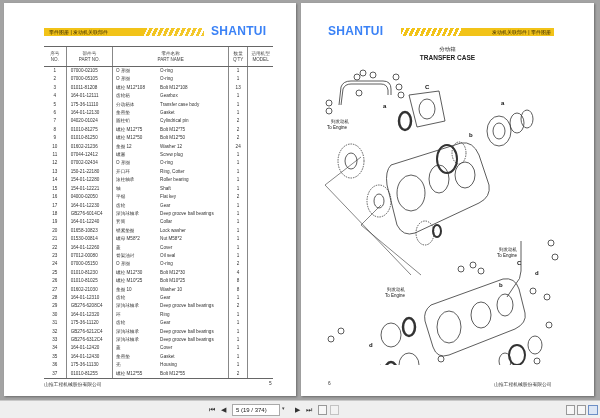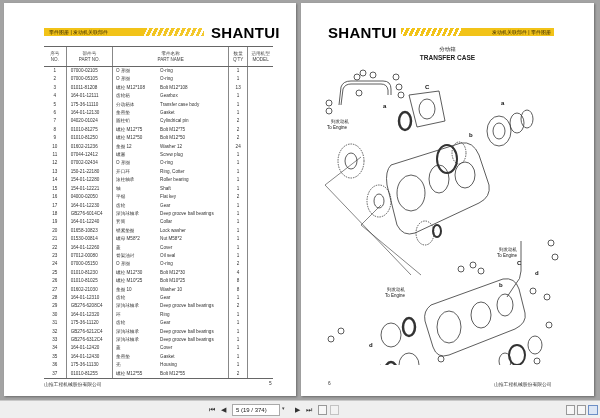--- a/index.html
+++ b/index.html
@@ -15,21 +15,21 @@
   .band { position: absolute; top: 25px; height: 8px; }
   .page.left .band { left: 40px; width: 160px; background: linear-gradient(90deg, #f2c318 0%, #f2c318 62%, rgba(242,195,24,0) 100%); }
   .page.right .band { left: 100px; width: 153px; background: linear-gradient(90deg, rgba(242,195,24,0) 0%, #f2c318 35%, #f2c318 100%); }
   .band-stripes { position: absolute; top: 0; height: 8px; width: 60px; background: repeating-linear-gradient(115deg, #f2c318 0 3px, #fff 3px 5px); }
   .page.left .band-stripes { left: 100px; opacity: .9; }
   .page.right .band-stripes { left: 0; }
   .band-text { position: absolute; top: 0; font-size: 5px; line-height: 8px; color: #3a2a00; white-space: nowrap; }
   .page.left .band-text { left: 5px; }
   .page.right .band-text { right: 3px; }
 
-  .logo { position: absolute; top: 21px; font-weight: bold; font-size: 15px; letter-spacing: 0.3px; color: #000000; }
+  .logo { position: absolute; top: 21px; font-weight: bold; font-size: 12px; letter-spacing: 0.3px; color: #3b82f6; }
   .page.left .logo { left: 207px; }
   .page.right .logo { left: 27px; }
 
   
   .parts-table { position: absolute; left: 40px; top: 43px; width: 229px; border-collapse: collapse; font-size: 4.6px; color: #333; }
   .parts-table th { border-top: 1px solid #666; border-bottom: 1px solid #666; font-weight: normal; height: 20px; text-align: center; line-height: 6px; color: #444; }
   .parts-table th .cn { display: block; }
   .parts-table td { height: 8.4px; line-height: 8.4px; white-space: nowrap; overflow: hidden; }
   .parts-table td.no { text-align: center; width: 21px; }
   .parts-table td.pn { padding-left: 4px; width: 44px; }

